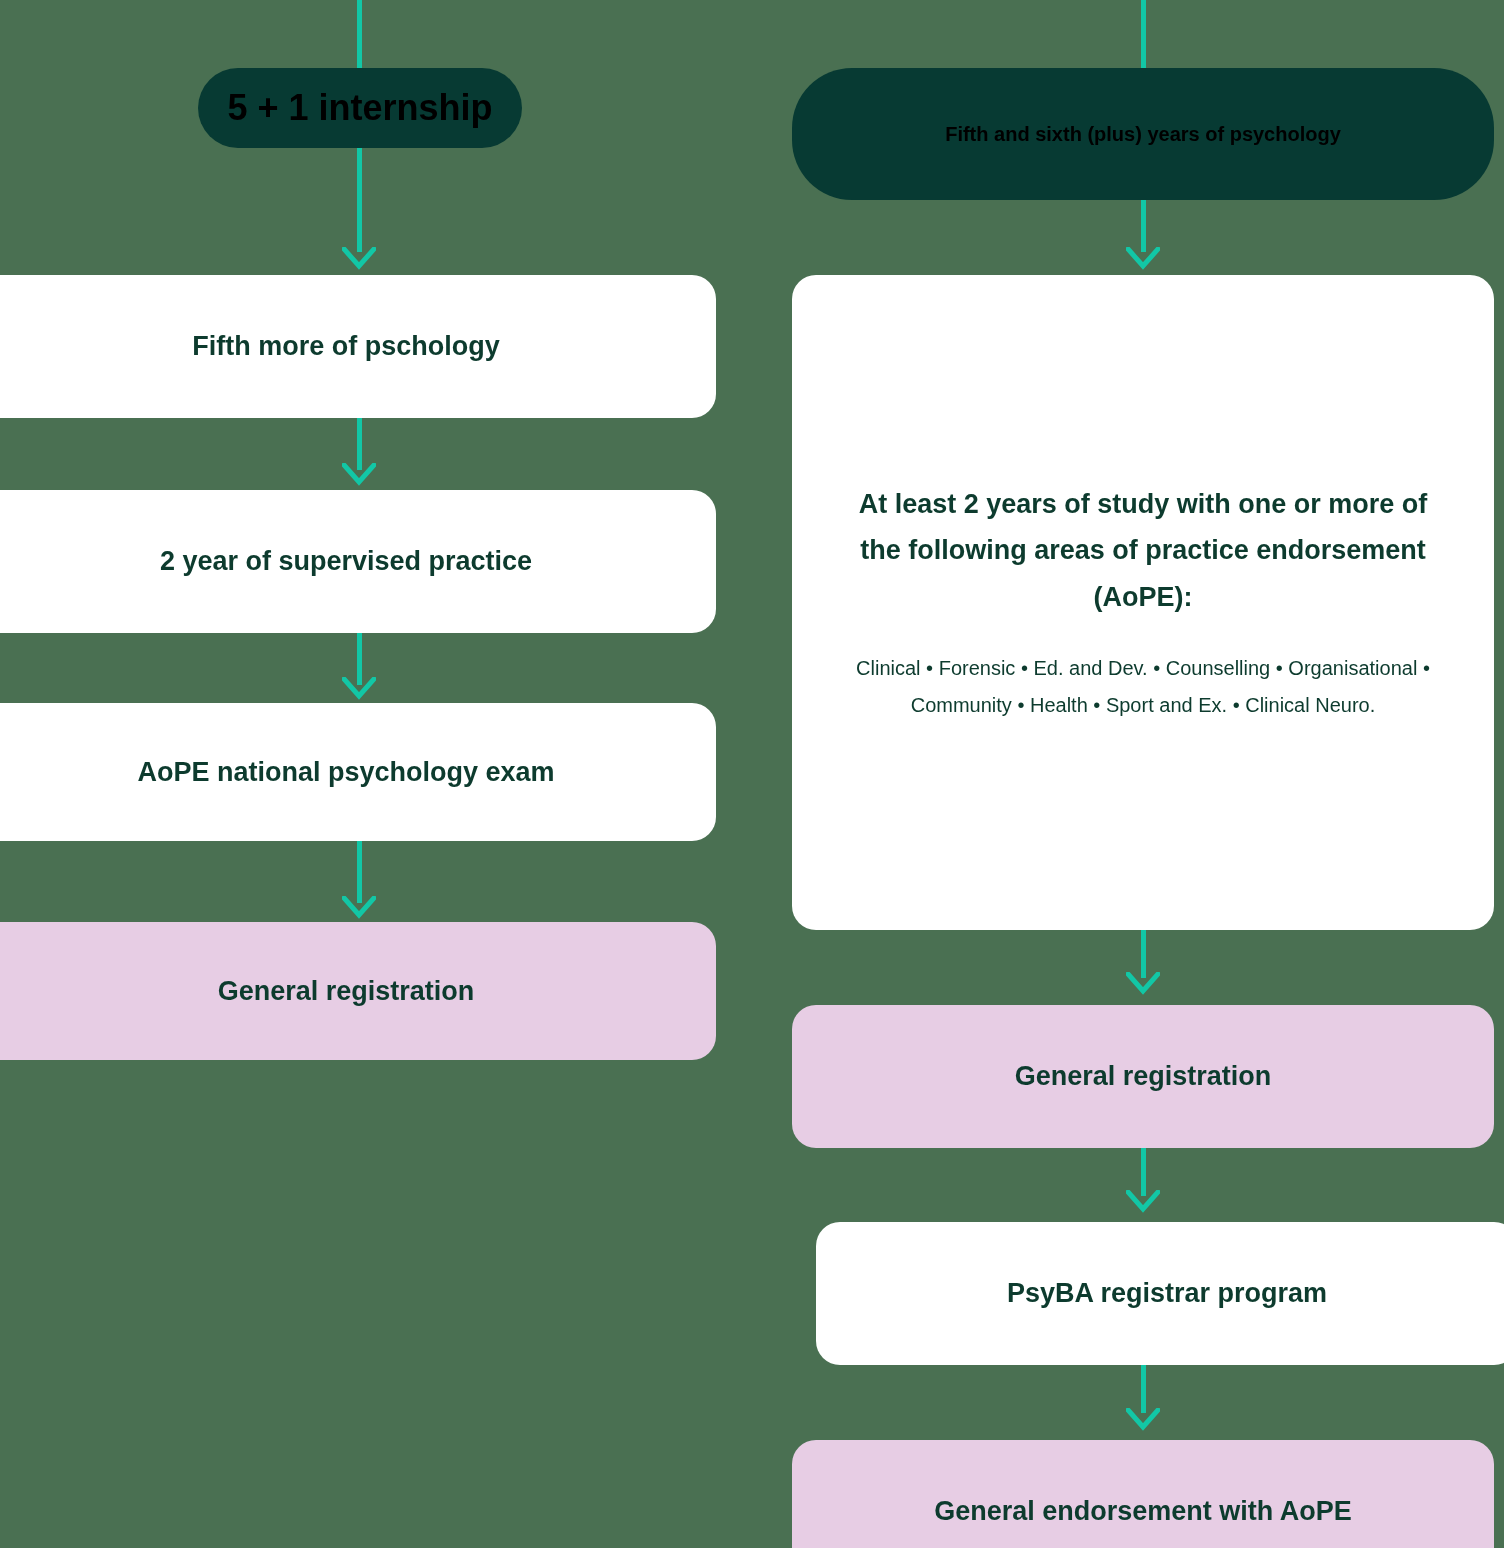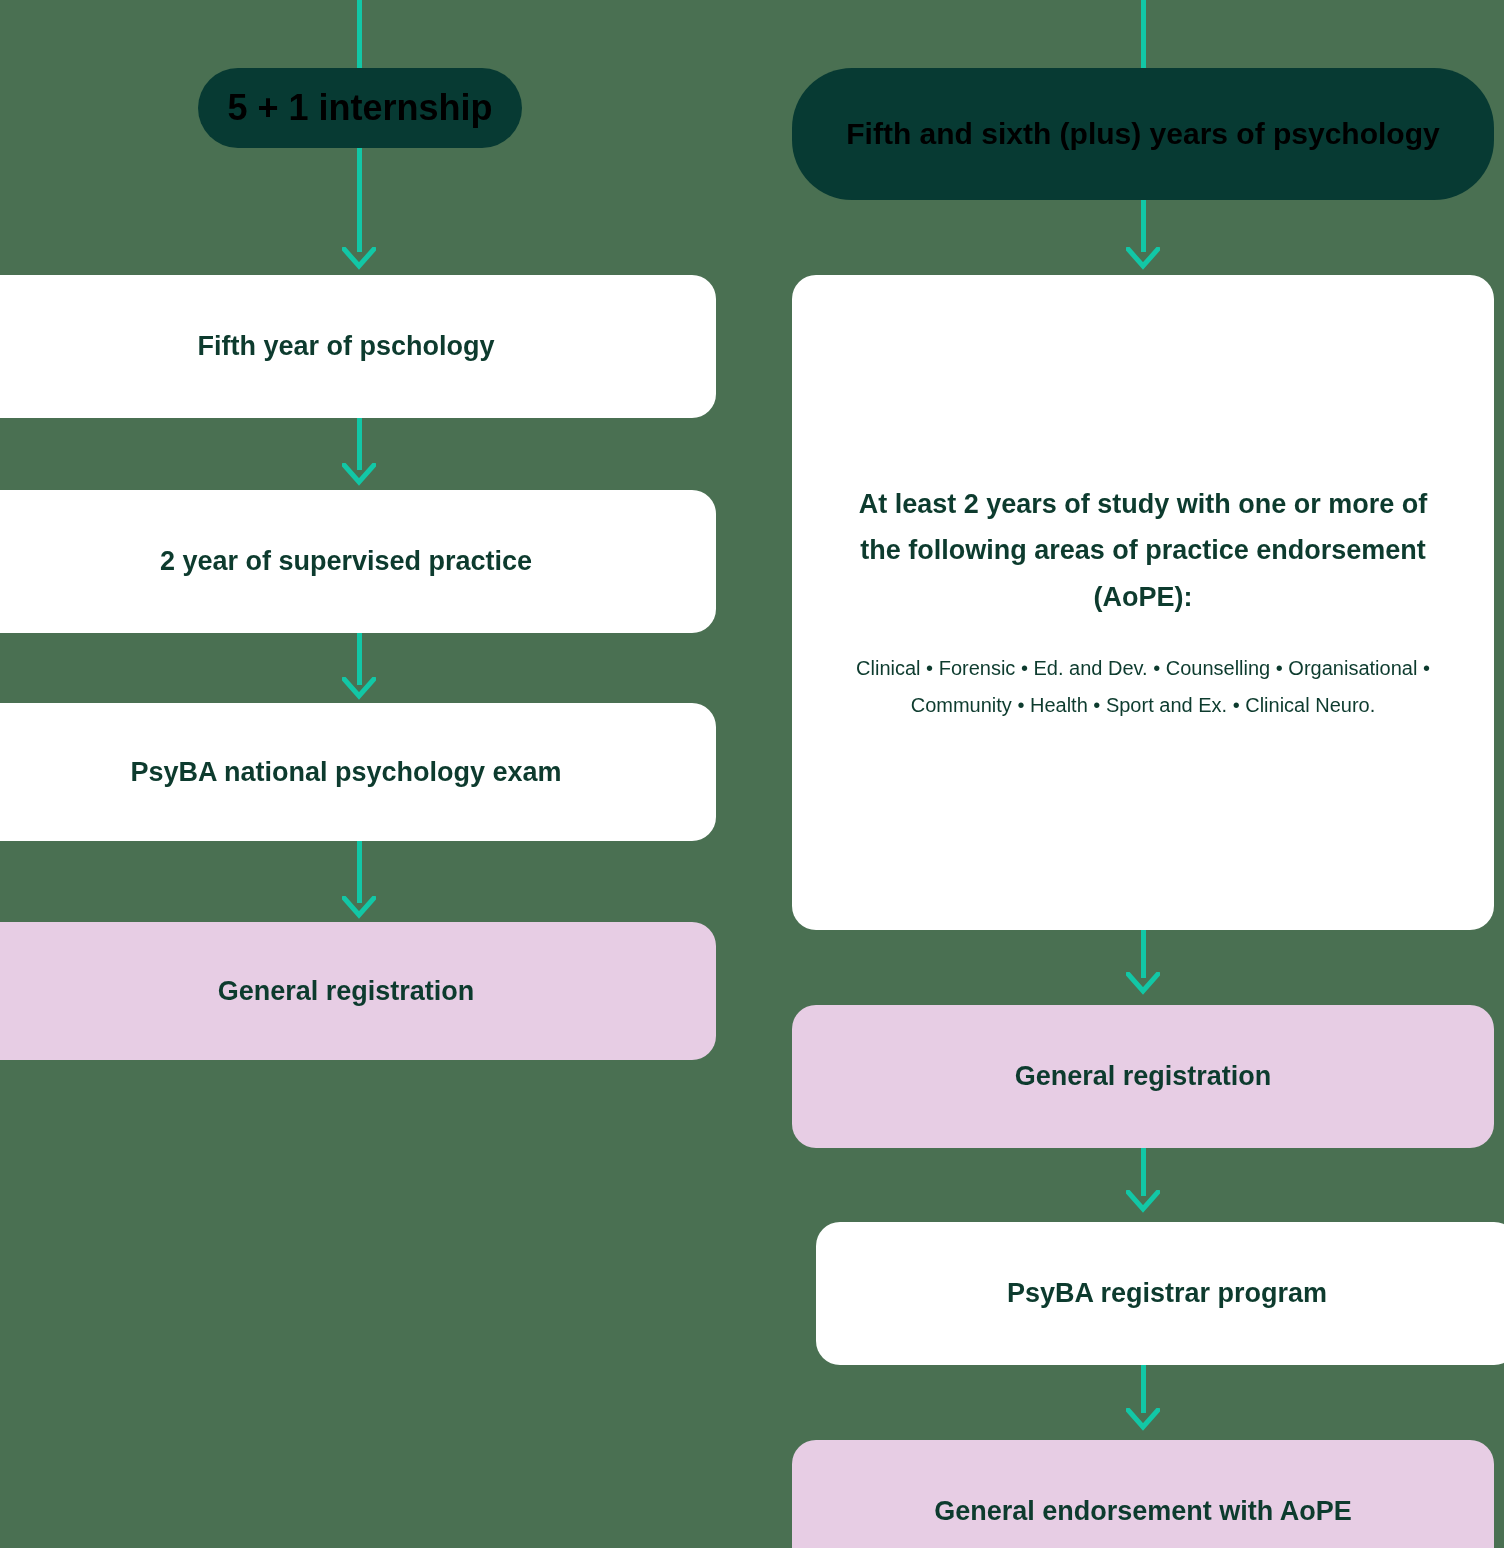--- a/index.html
+++ b/index.html
@@ -57,21 +57,21 @@
   }
   .node-pill {
     background: #073a33;
     color: #000000;
     font-weight: bold;
     border-radius: 60px;
     line-height: 1.35;
     padding: 0 26px;
   }
   .pill-left { font-size: 36px; }
-  .pill-right { font-size: 30px; }
+  .pill-right { font-size: 20px; }
 
   
   .node-aope {
     background: #ffffff;
     color: #0d3b2e;
     flex-direction: column;
     justify-content: center;
     padding: 8px 56px;
     border-radius: 24px;
   }
@@ -102,21 +102,21 @@
   </div>
 
   <div class="conn" style="left:357px; top:148px; height:104px;"></div>
   <div class="arrowhead" style="left:342px; top:247px;">
     <svg width="34" height="26" viewBox="0 0 34 26">
       <path d="M2 2 L17 19 L32 2" fill="none" stroke="#12c7a6" stroke-width="5" stroke-linecap="square" stroke-linejoin="miter"></path>
     </svg>
   </div>
 
   <div class="node node-white" style="left:-24px; top:275px; width:740px; height:143px;">
-    <span>Fifth year of pschology</span>
+    <span>Fifth more of pschology</span>
   </div>
 
   <div class="conn" style="left:357px; top:418px; height:52px;"></div>
   <div class="arrowhead" style="left:342px; top:463px;">
     <svg width="34" height="26" viewBox="0 0 34 26">
       <path d="M2 2 L17 19 L32 2" fill="none" stroke="#12c7a6" stroke-width="5" stroke-linecap="square" stroke-linejoin="miter"></path>
     </svg>
   </div>
 
   <div class="node node-white" style="left:-24px; top:490px; width:740px; height:143px;">
@@ -124,21 +124,21 @@
   </div>
 
   <div class="conn" style="left:357px; top:633px; height:52px;"></div>
   <div class="arrowhead" style="left:342px; top:677px;">
     <svg width="34" height="26" viewBox="0 0 34 26">
       <path d="M2 2 L17 19 L32 2" fill="none" stroke="#12c7a6" stroke-width="5" stroke-linecap="square" stroke-linejoin="miter"></path>
     </svg>
   </div>
 
   <div class="node node-white" style="left:-24px; top:703px; width:740px; height:138px;">
-    <span>PsyBA national psychology exam</span>
+    <span>AoPE national psychology exam</span>
   </div>
 
   <div class="conn" style="left:357px; top:841px; height:62px;"></div>
   <div class="arrowhead" style="left:342px; top:896px;">
     <svg width="34" height="26" viewBox="0 0 34 26">
       <path d="M2 2 L17 19 L32 2" fill="none" stroke="#12c7a6" stroke-width="5" stroke-linecap="square" stroke-linejoin="miter"></path>
     </svg>
   </div>
 
   <div class="node node-pink" style="left:-24px; top:922px; width:740px; height:138px;">

